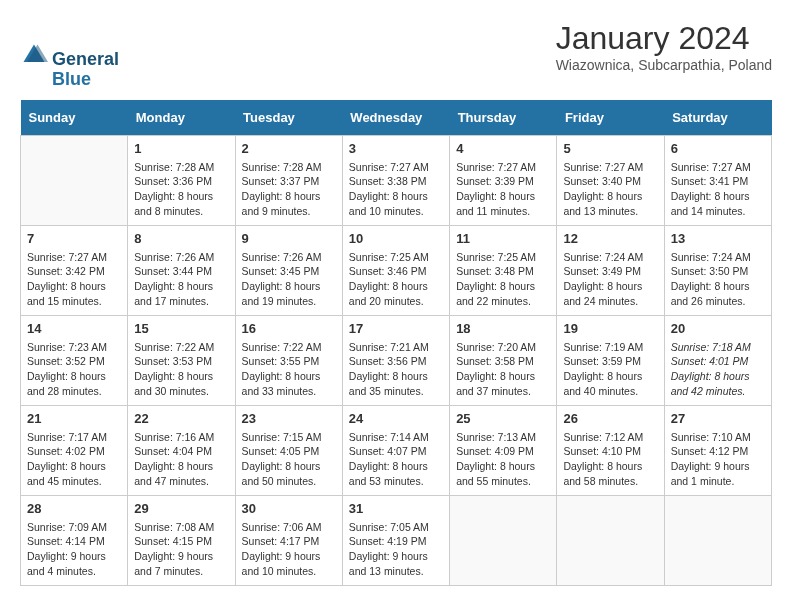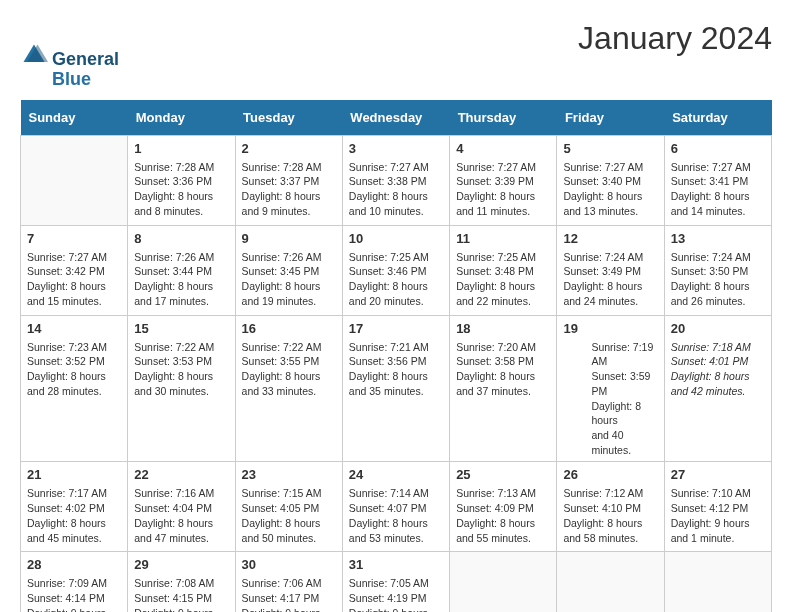--- a/index.html
+++ b/index.html
@@ -93,20 +93,21 @@
       <polygon points="20,5 35,30 5,30" fill="#2471a3"></polygon>
       <polygon points="25,5 40,30 10,30" fill="#1a5276" opacity="0.5"></polygon>
     </svg>
     <div class="logo-text">
       <div><span>General</span></div>
       <div><span style="color:#2471a3;">Blue</span></div>
     </div>
   </div>
   <div class="title-block">
     <div class="month-title">January 2024</div>
+    <div class="subtitle">Wiazownica, Subcarpathia, Poland</div>
   </div>
 </div>
 
 <table class="calendar">
   <thead>
     <tr>
     <th>Sunday</th>
         <th>Monday</th>
         <th>Tuesday</th>
         <th>Wednesday</th>
@@ -243,21 +244,21 @@
         </td>
         <td>
           <span class="day-number">18</span>
           <div class="day-info" style="white-space: pre-line;">Sunrise: 7:20 AM
 Sunset: 3:58 PM
 Daylight: 8 hours
 and 37 minutes.</div>
         </td>
         <td>
           <span class="day-number">19</span>
-          <div class="day-info" style="white-space: pre-line; margin-left: 28px;">Sunrise: 7:19 AM
+          <div class="day-info" style="white-space: pre-line;">Sunrise: 7:19 AM
 Sunset: 3:59 PM
 Daylight: 8 hours
 and 40 minutes.</div>
         </td>
         <td>
           <span class="day-number">20</span>
           <div class="day-info" style="white-space: pre-line; font-style: italic;">Sunrise: 7:18 AM
 Sunset: 4:01 PM
 Daylight: 8 hours
 and 42 minutes.</div>

